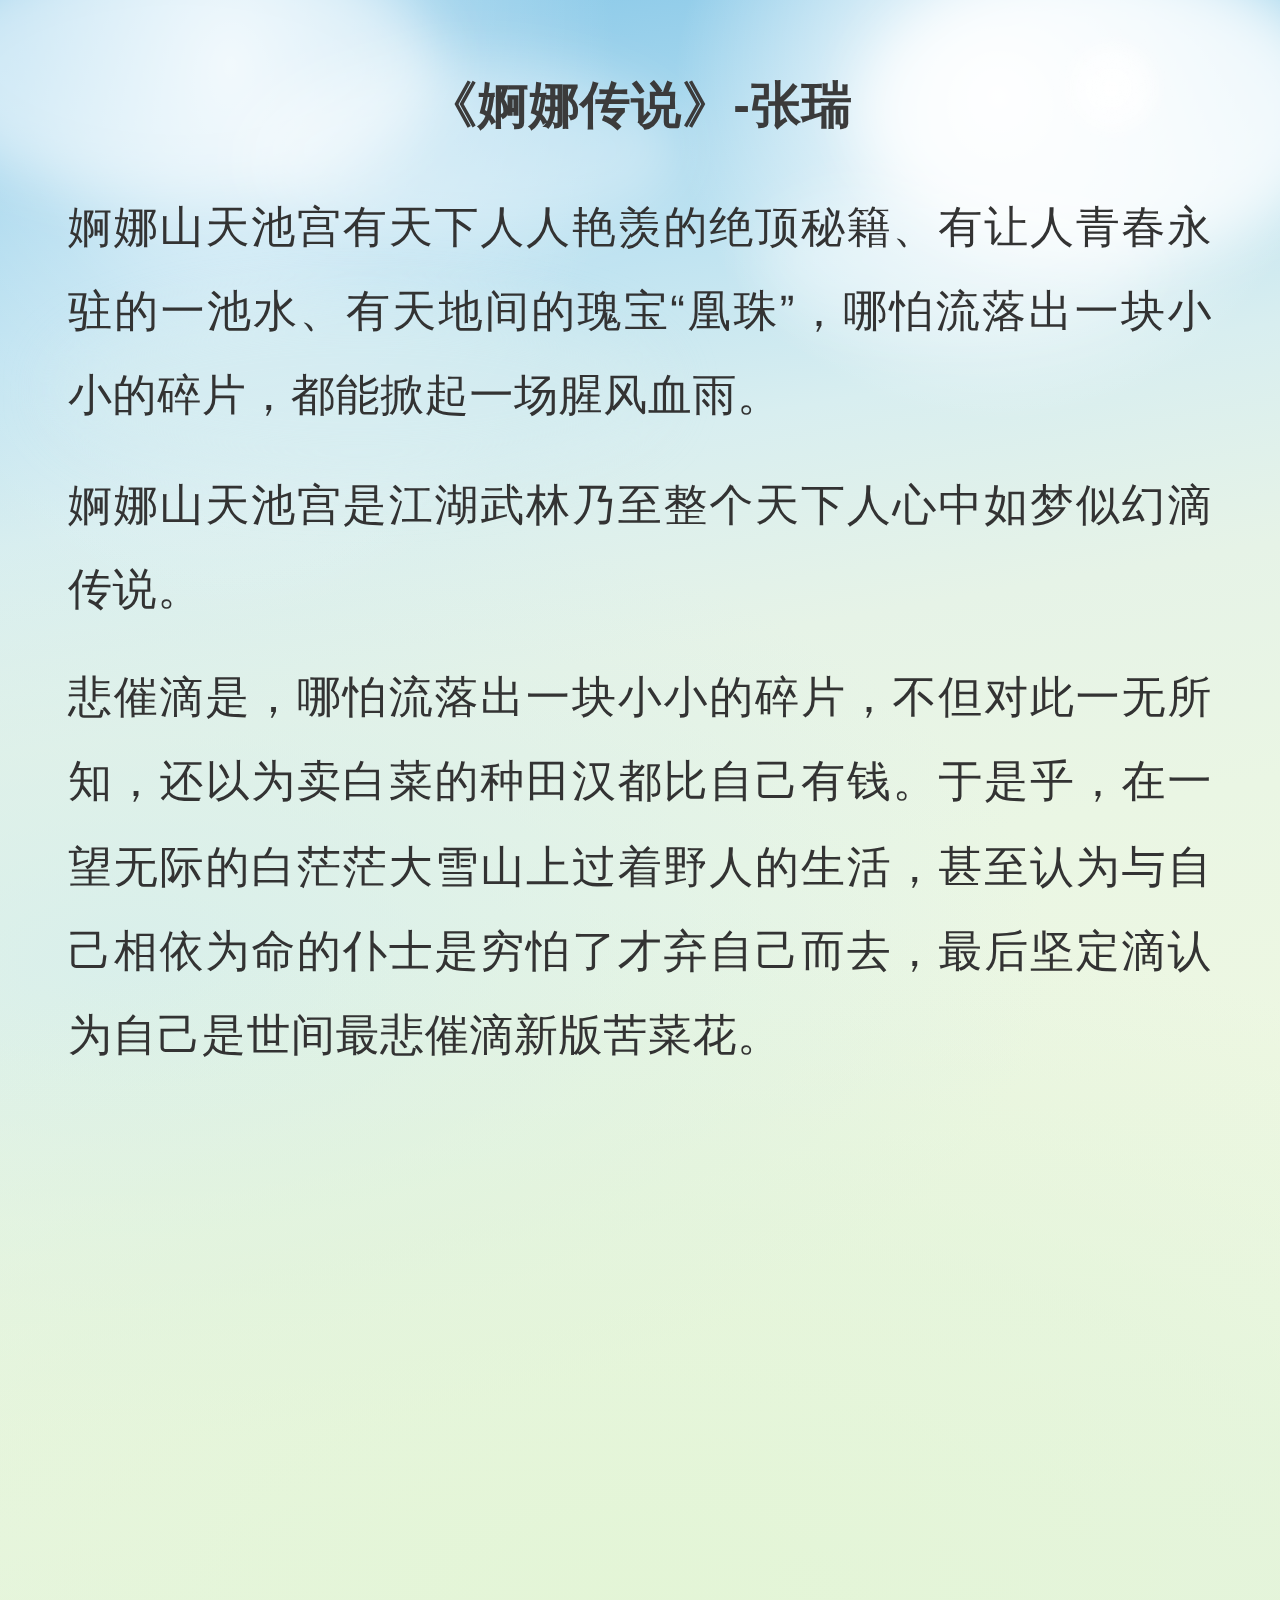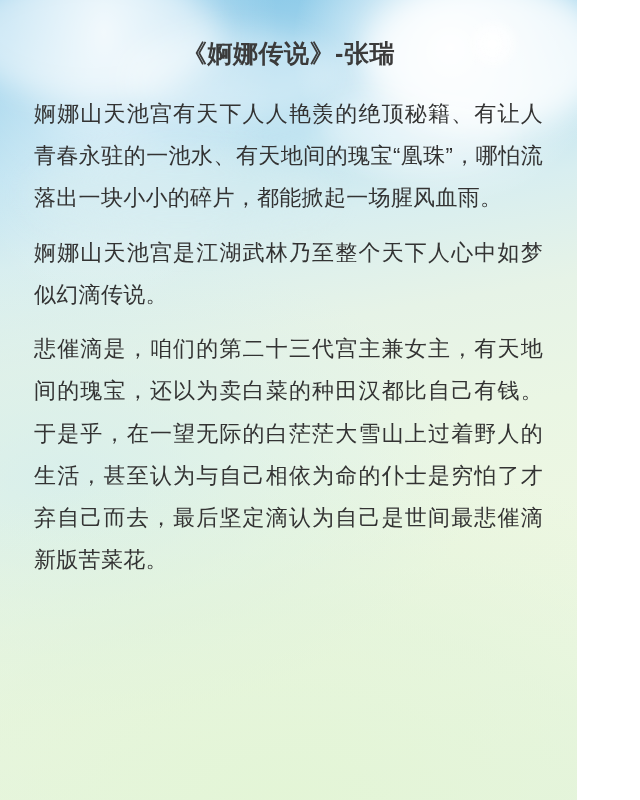--- a/index.html
+++ b/index.html
@@ -7,21 +7,21 @@
     padding: 0;
   }
   body {
     width: 640px;
     height: 800px;
     overflow: hidden;
     font-family: "Liberation Sans", sans-serif;
   }
   .page {
     position: relative;
-    width: 577px;
+    width: 640px;
     height: 800px;
     box-sizing: border-box;
     overflow: hidden;
     background:
       radial-gradient(circle at 78% 6%, rgba(255,255,255,0.95) 0%, rgba(255,255,255,0.55) 9%, rgba(255,255,255,0) 18%),
       radial-gradient(ellipse at 18% 4%, rgba(255,255,255,0.75) 0%, rgba(255,255,255,0.25) 14%, rgba(255,255,255,0) 26%),
       radial-gradient(ellipse 140% 60% at 50% 100%, rgba(227,245,214,0.95) 0%, rgba(224,243,215,0.55) 40%, rgba(224,243,215,0) 72%),
       radial-gradient(ellipse 120% 50% at 10% 60%, rgba(214,238,236,0.85) 0%, rgba(214,238,236,0) 60%),
       linear-gradient(170deg,
         #7fc3e6 0%,
@@ -95,15 +95,15 @@
   <div class="cloud c3"></div>
   <div class="cloud c4"></div>
   <div class="cloud c5"></div>
   <div class="glow"></div>
 
   <div class="content">
     <h1 class="doc-title">《婀娜传说》-张瑞</h1>
 
     <p class="paragraph">婀娜山天池宫有天下人人艳羡的绝顶秘籍、有让人青春永驻的一池水、有天地间的瑰宝“凰珠”，哪怕流落出一块小小的碎片，都能掀起一场腥风血雨。</p>
     <p class="paragraph">婀娜山天池宫是江湖武林乃至整个天下人心中如梦似幻滴传说。</p>
-    <p class="paragraph">悲催滴是，咱们的第二十三代宫主兼女主，有天地间的瑰宝，还以为卖白菜的种田汉都比自己有钱。于是乎，在一望无际的白茫茫大雪山上过着野人的生活，甚至认为与自己相依为命的仆士是穷怕了才弃自己而去，最后坚定滴认为自己是世间最悲催滴新版苦菜花。</p>
+    <p class="paragraph">悲催滴是，哪怕流落出一块小小的碎片，不但对此一无所知，还以为卖白菜的种田汉都比自己有钱。于是乎，在一望无际的白茫茫大雪山上过着野人的生活，甚至认为与自己相依为命的仆士是穷怕了才弃自己而去，最后坚定滴认为自己是世间最悲催滴新版苦菜花。</p>
   </div>
 </div>
 
 </body></html>

